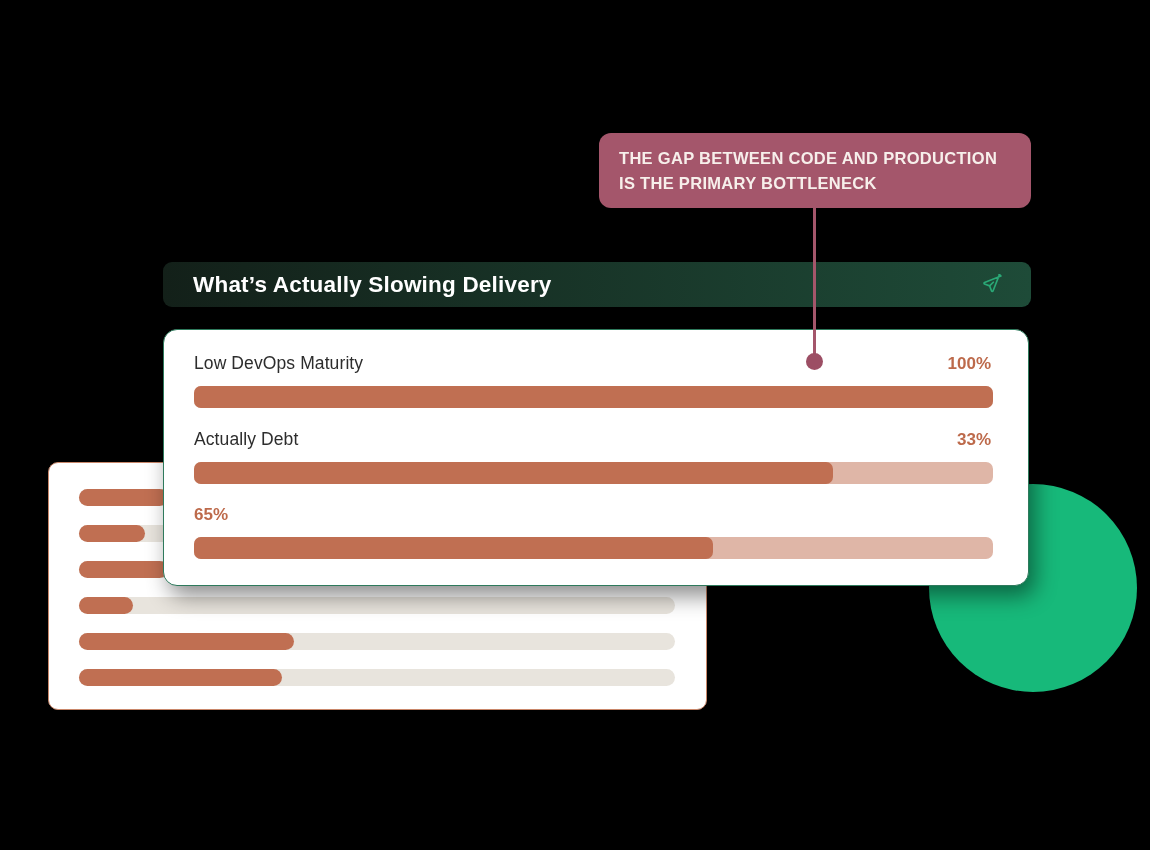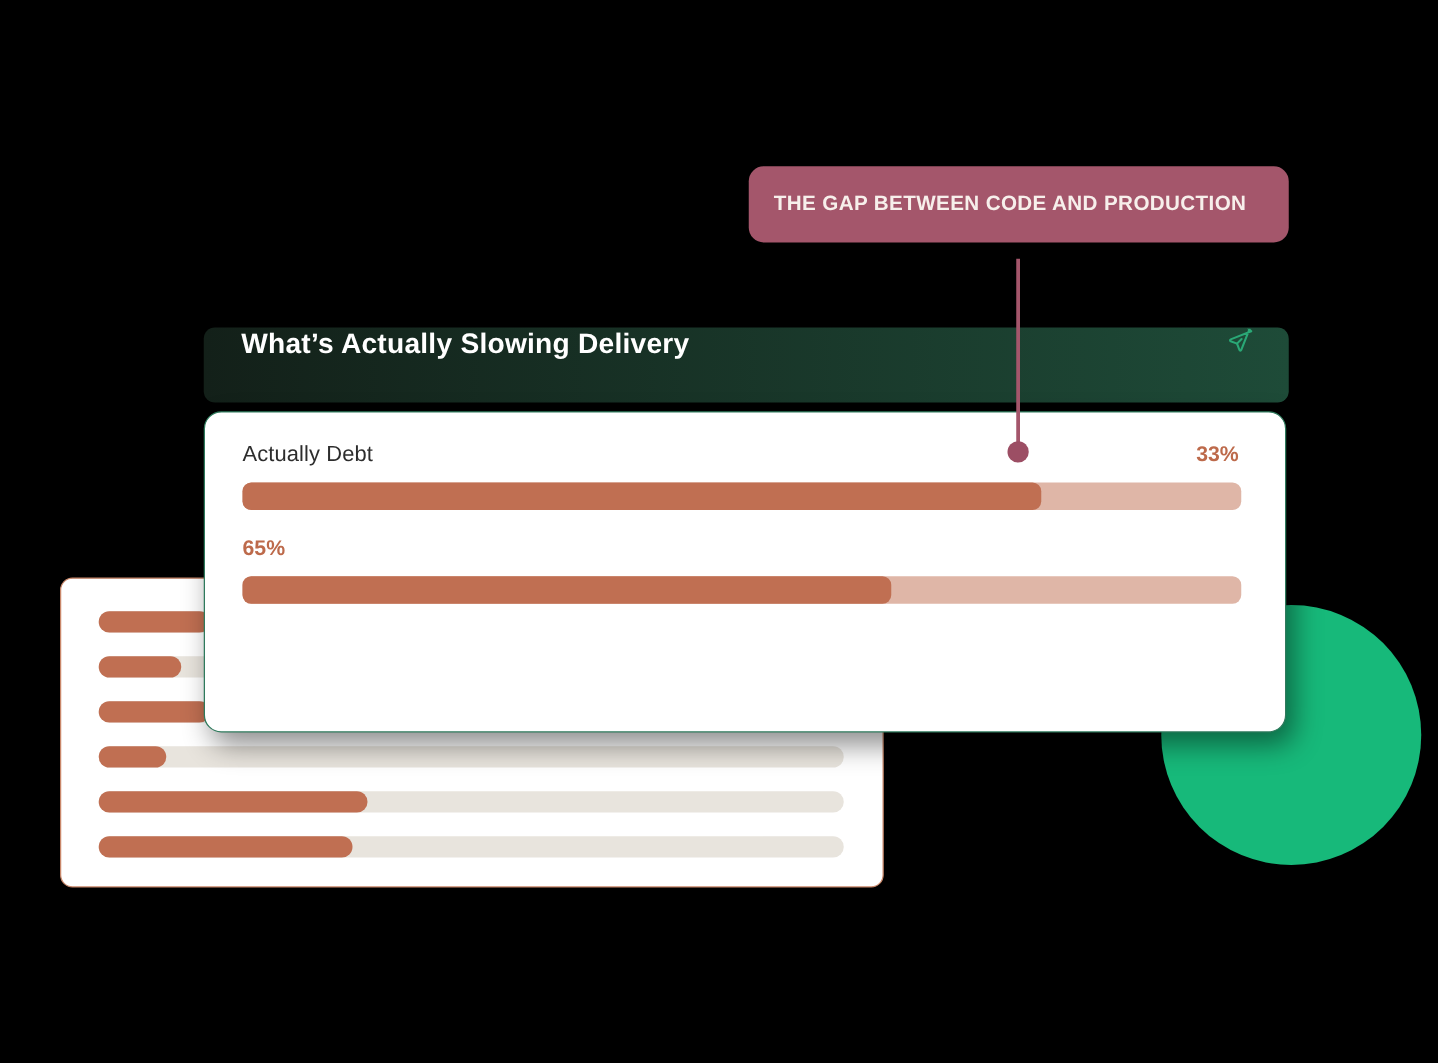--- a/index.html
+++ b/index.html
@@ -21,23 +21,23 @@
     position:absolute;left:48px;top:462px;width:659px;height:248px;
     background:#ffffff;border:1.5px solid #c9876a;border-radius:10px;
     box-sizing:border-box;z-index:2;padding:26px 0 0 30px;
   }
   .mini-row{position:relative;width:596px;height:17px;margin-bottom:19px;}
   .mini-track{position:absolute;inset:0;background:#e8e4dd;border-radius:9px;}
   .mini-fill{position:absolute;left:0;top:0;height:17px;background:#c06f52;border-radius:9px;}
 
   
   .header-bar{
-    position:absolute;left:163px;top:262px;width:868px;height:60px;
+    position:absolute;left:163px;top:262px;width:868px;height:45px;
     border-radius:9px;background:linear-gradient(90deg,#132019 0%,#1e4b38 100%);
-    display:flex;align-items:flex-start;justify-content:space-between;
+    display:flex;align-items:center;justify-content:space-between;
     padding:0 28px 0 30px;box-sizing:border-box;z-index:3;
   }
   .header-title{color:#ffffff;font-size:22.5px;font-weight:700;letter-spacing:0.2px;}
   .send-btn{width:22px;height:22px;display:flex;align-items:center;justify-content:center;cursor:pointer;}
 
   
   .front-card{
     position:absolute;left:163px;top:329px;width:866px;height:257px;
     background:#ffffff;border:1px solid #2e7a5c;border-radius:14px;
     box-sizing:border-box;z-index:3;padding:23px 37px 0 30px;
@@ -46,21 +46,21 @@
   .bar-group{margin-bottom:21px;}
   .bar-label-row{display:flex;justify-content:space-between;align-items:baseline;margin-bottom:12px;}
   .bar-label{color:#2d2d2d;font-size:17.5px;letter-spacing:0.1px;}
   .bar-value{color:#bd6a4b;font-size:17px;font-weight:700;}
   .bar{position:relative;width:799px;height:22px;}
   .bar-track{position:absolute;inset:0;background:#dfb6a7;border-radius:7px;}
   .bar-fill{position:absolute;left:0;top:0;height:22px;background:#c06f52;border-radius:7px;}
 
   
   .callout{
-    position:absolute;left:599px;top:133px;width:432px;height:61px;
+    position:absolute;left:599px;top:133px;width:432px;height:75px;
     background:#a4566b;border-radius:12px;z-index:4;
     display:flex;flex-direction:column;justify-content:center;
     padding-left:20px;box-sizing:border-box;
   }
   .callout-line{
     color:#f7efeb;font-size:16.5px;font-weight:700;letter-spacing:0.3px;
     line-height:1.47;text-transform:uppercase;
   }
 
   
@@ -107,20 +107,30 @@
       <svg width="21" height="21" viewBox="0 0 24 24" fill="none" stroke="#2aa876" stroke-width="1.9" stroke-linejoin="round" stroke-linecap="round">
         <path d="M21.7 2.3 2.9 9.7c-.8.3-.8 1.4 0 1.7l5.8 2.2 2.2 5.8c.3.8 1.4.8 1.7 0l7.4-18.8c.3-.7-.5-1.5-1.3-1.2z"></path>
         <path d="m8.7 13.6 4.2-4.2"></path>
       </svg>
     </div>
   </div>
 
   <div class="front-card">
     <div class="bar-group">
       <div class="bar-label-row">
+        <span class="bar-label">Low DevOps Maturity</span>
+        <span class="bar-value">100%</span>
+      </div>
+      <div class="bar">
+        <div class="bar-track"></div>
+        <div class="bar-fill" style="width: 100%;"></div>
+      </div>
+    </div>
+    <div class="bar-group">
+      <div class="bar-label-row">
         <span class="bar-label">Actually Debt</span>
         <span class="bar-value">33%</span>
       </div>
       <div class="bar">
         <div class="bar-track"></div>
         <div class="bar-fill" style="width: 80%;"></div>
       </div>
     </div>
     <div class="bar-group">
       <div class="bar-label-row">
@@ -131,15 +141,16 @@
         <div class="bar-fill" style="width: 65%;"></div>
       </div>
     </div>
   </div>
 
   <div class="connector-line"></div>
   <div class="connector-dot"></div>
 
   <div class="callout">
     <span class="callout-line">THE GAP BETWEEN CODE AND PRODUCTION</span>
+    <span class="callout-line">IS THE PRIMARY BOTTLENECK</span>
   </div>
 
 </div>
 
 </body></html>

